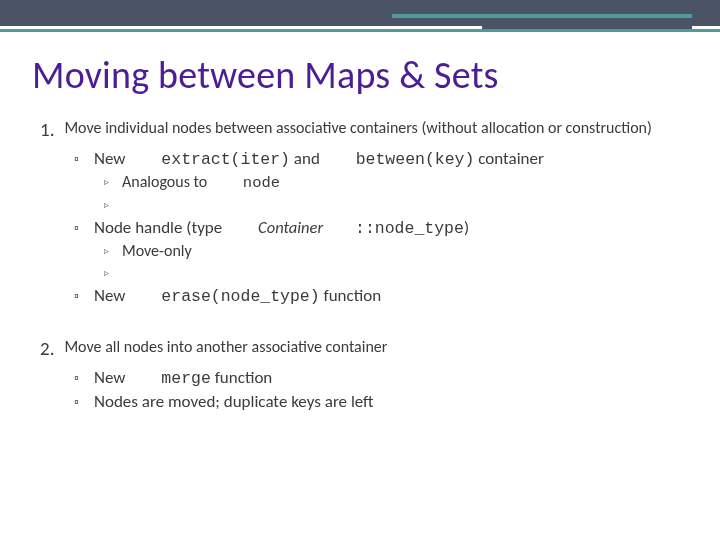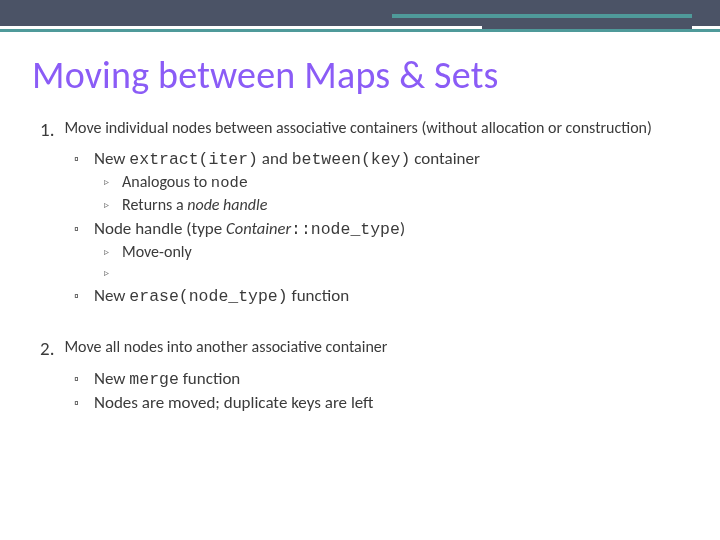--- a/index.html
+++ b/index.html
@@ -15,21 +15,21 @@
   }
   .topband-sep1 { position: absolute; left: 0; right: 0; bottom: -9px; height: 3px; background: #fff; }
   .top-accent {
     position: absolute; top: 14px; right: 28px; width: 300px; height: 20px; pointer-events:none;
   }
   .top-accent .bar1 { position:absolute; top:0; left:0; width:300px; height:4px; background:#4f9a9a; }
   .top-accent .bar2 { position:absolute; top:12px; left:90px; width:210px; height:3px; background:#4b5366; }
 
   .title {
     position: absolute; left: 32px; top: 52px; width: 660px;
-    font-size: 38px; font-weight: 400; color: #8b5cf6;
+    font-size: 38px; font-weight: 400; color: #4c1d95;
     letter-spacing: 0.2px;
   }
 
   .body {
     position: absolute; left: 40px; top: 118px; width: 640px;
     font-size: 18px; line-height: 1.28; color: #3b3b3b;
   }
 
   ol.num { list-style: none; margin: 0; padding: 0; }
   ol.num > li { margin-bottom: 16px; }
@@ -38,21 +38,21 @@
   .num-text { font-size: 16px; }
 
   .sub1 { margin: 6px 0 0 34px; }
   .sub1-item { display: flex; gap: 8px; font-size: 17px; margin: 2px 0; }
   .sub1-bul { flex:0 0 auto; width: 12px; font-size: 13px; line-height: 22px; }
 
   .sub2 { margin: 2px 0 2px 30px; }
   .sub2-item { display: flex; gap: 8px; font-size: 16px; margin: 1px 0; }
   .sub2-bul { flex:0 0 auto; width: 10px; font-size: 10px; line-height: 20px; opacity: 0.75; }
 
-  code, .mono { font-family: "Consolas", "Courier New", monospace; font-size: 0.97em; }
+  code, .mono { font-family: "Consolas", "Courier New", monospace; font-size: 0.97em; margin-left: 32px; }
   em.it { font-style: italic; font-family: inherit; }
   .spacer { height: 14px; }
 </style>
 </head>
 <body>
 <div class="slide">
 
   <div class="topband">
     <div class="topband-sep1"></div>
   </div>
@@ -79,21 +79,20 @@
               <span>New </span><code class="mono">extract(iter)</code><span> and </span><code class="mono">between(key)</code><span> container</span>
             </span>
           </div>
           <div class="sub2">
             <div class="sub2-item">
               <span class="sub2-bul">▹</span>
               <span><span>Analogous to </span><code class="mono">node</code></span>
             </div>
             <div class="sub2-item">
               <span class="sub2-bul">▹</span>
-              <span><span>Returns a </span><em class="it">node handle</em></span>
             </div>
           </div>
 
           <div class="sub1-item">
             <span class="sub1-bul">▫</span>
             <span>
               <span>Node handle (type </span><em class="it mono">Container</em><code class="mono">::node_type</code><span>)</span>
             </span>
           </div>
           <div class="sub2">

